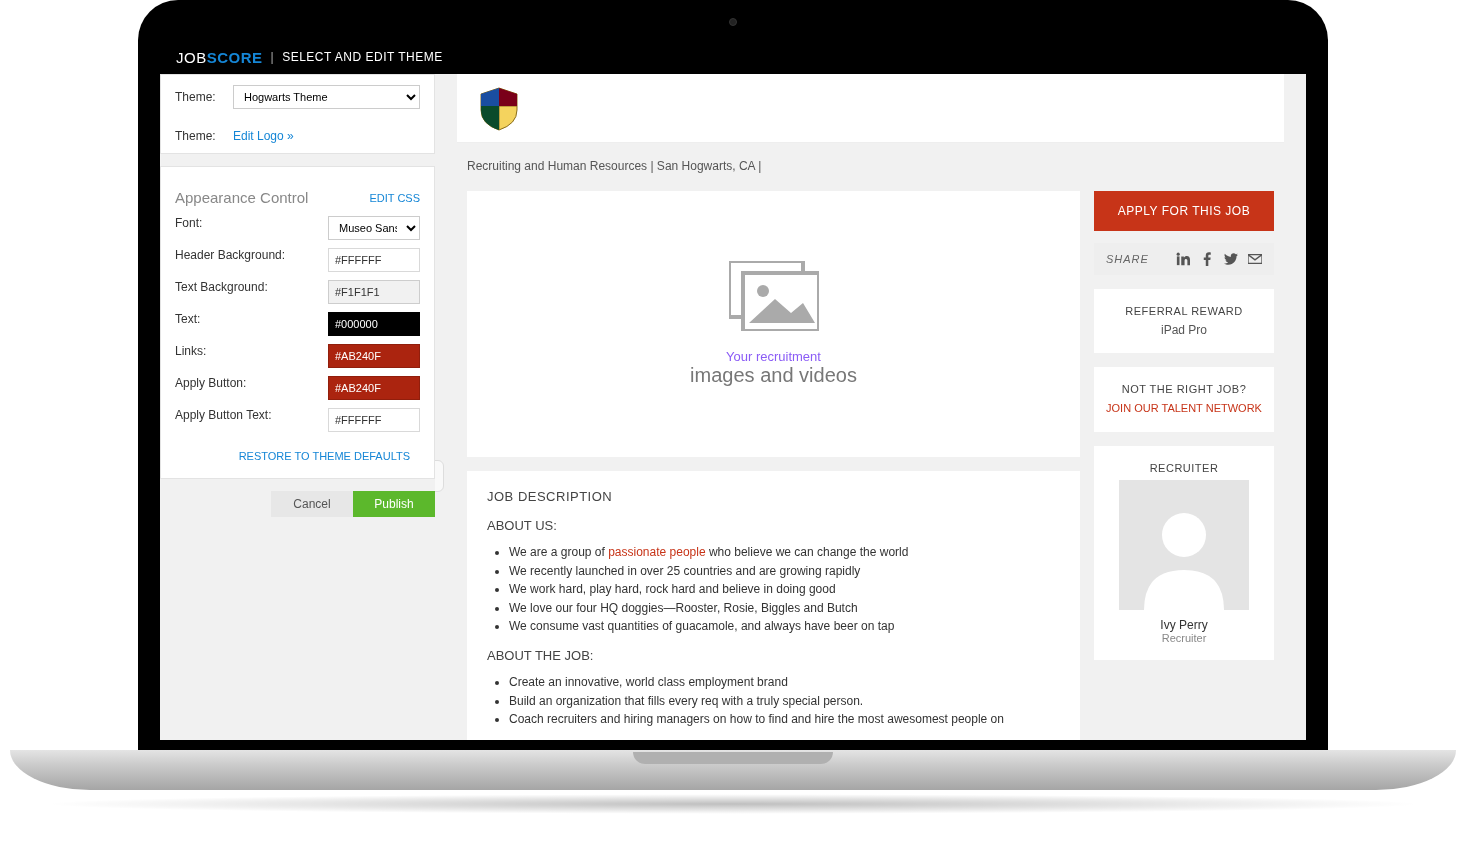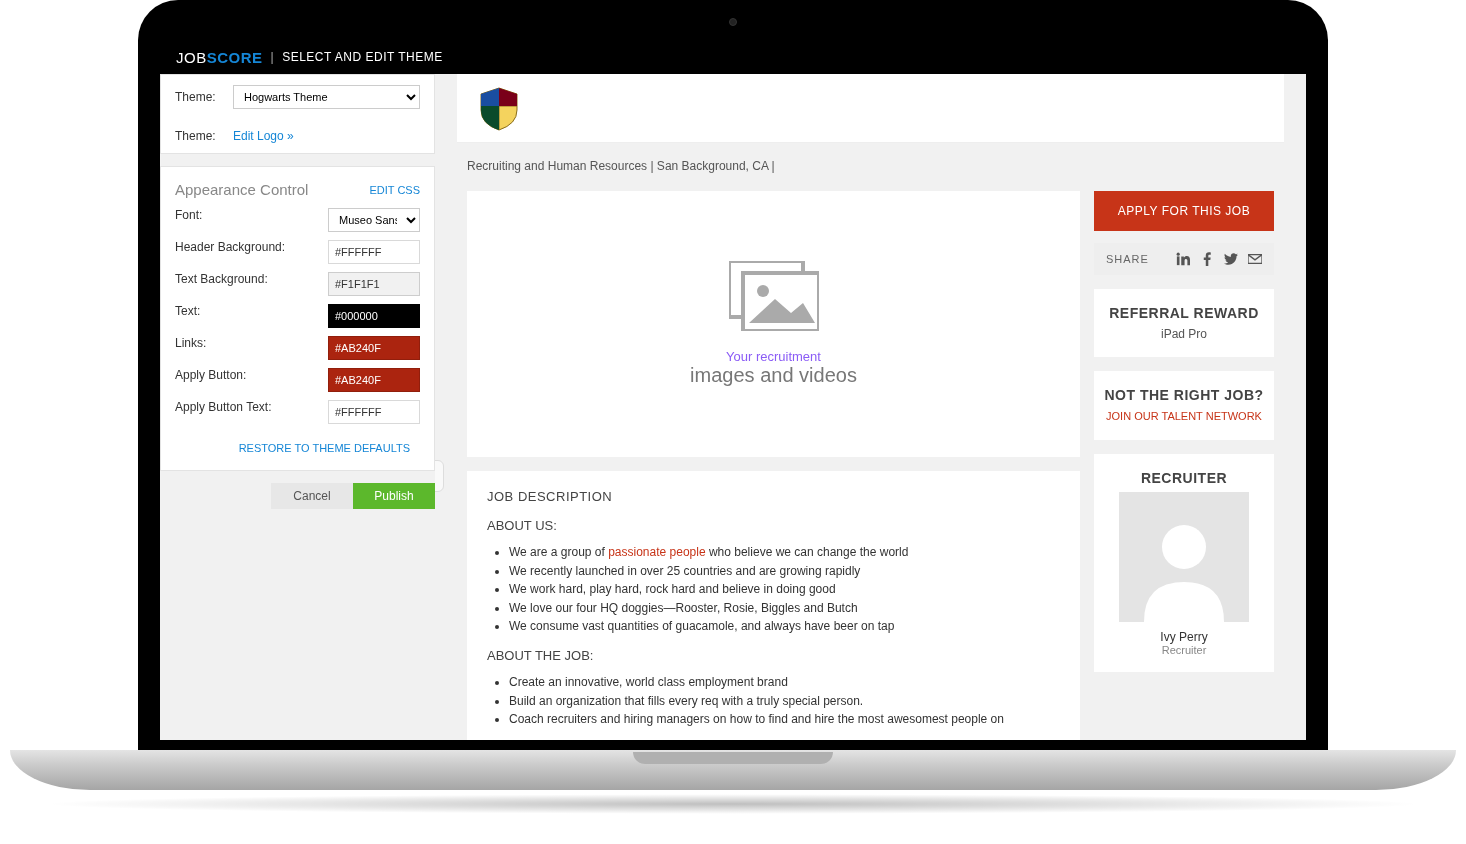--- a/index.html
+++ b/index.html
@@ -86,21 +86,21 @@
   .panel-row label { width: 58px; flex: 0 0 58px; }
   .panel-row .field { flex: 1; }
   select.field, input.swatch-input {
     width: 100%; height: 24px; font-size: 11px;
     border: 1px solid #ccc; padding: 0 6px; background: #fff;
   }
   .link-blue { color: #1586d6; font-size: 12px; cursor: pointer; }
 
   .panel-heading {
     display: flex; justify-content: space-between; align-items: center;
-    padding: 14px 14px 6px 14px;
+    padding: 22px 14px 6px 14px;
   }
   .panel-heading h3 { font-size: 15px; font-weight: 400; color: #888; }
 
   .control-row {
     display: flex; 
     padding: 4px 14px; font-size: 12px; color: #333;
   }
   .control-row label { flex: 1; }
   .control-row .swatch-input { width: 92px; flex: 0 0 92px; color: #fff; border: 1px solid rgba(0,0,0,.15); }
   .control-row .swatch-input.light-text { color: #333; }
@@ -150,30 +150,30 @@
   .media-line2 { font-size: 20px; font-weight: 300; color: #777; }
 
   .apply-btn {
     width: 100%; height: 40px; background: #c73418; color: #fff;
     border: none; font-size: 12px; letter-spacing: .5px;
     cursor: pointer;
   }
   .share-box {
     background: #eee; height: 32px; margin-top: 12px;
     display: flex; align-items: center; padding: 0 12px;
-    color: #666; font-size: 11px; gap: 10px;
+    color: #666; font-size: 11px; gap: 10px; font-style: italic;
   }
   .share-box .share-label { margin-right: auto; letter-spacing: 1px; }
   .share-icon { width: 14px; height: 14px; fill: #555; cursor: pointer; }
 
   .side-card {
     background: #fff; margin-top: 14px; padding: 16px 10px;
     text-align: center;
   }
-  .side-card h4 { font-size: 14px; font-weight: 700; letter-spacing: .5px; color: #444; margin-bottom: 6px; }
+  .side-card h4 { font-size: 11px; font-weight: 400; letter-spacing: .5px; color: #444; margin-bottom: 6px; }
   .side-card .val { font-size: 12px; color: #555; }
   .side-card .red-link { color: #c73418; font-size: 11px; line-height:1.4; display: block; margin-top: 6px; cursor: pointer; }
 
   .avatar-silhouette { width: 130px; height: 130px; background: #e4e4e4; margin: 4px auto 8px; display:flex; align-items:flex-end; justify-content:center; }
   .recruiter-name { font-size: 12px; color: #333; }
   .recruiter-role { font-size: 11px; color: #888; }
 
   .desc-card { background: #fff; margin-top: 14px; padding: 18px 20px; }
   .desc-card h3 { font-size: 13px; font-weight: 400; letter-spacing: .5px; color: #444; margin-bottom: 14px; }
   .desc-card h4 { font-size: 13px; font-weight: 400; color: #444; margin: 12px 0 10px; }
@@ -276,21 +276,21 @@
                 <path d="M24 4 L42 10 L42 26 Q42 40 24 46 Q6 40 6 26 L6 10 Z" fill="#f4d35e" stroke="#8a6d1a" stroke-width="1"></path>
                 <path d="M24 4 L24 46 M6 22 L42 22" stroke="#8a6d1a" stroke-width="1" fill="none"></path>
                 <path d="M24 4 L42 10 L42 22 L24 22 Z" fill="#7a0019"></path>
                 <path d="M6 22 L24 22 L24 46 Q6 40 6 26 Z" fill="#0a4b2b"></path>
                 <path d="M6 10 L24 4 L24 22 L6 22 Z" fill="#1a4ea1"></path>
               </svg>
             </div>
           </div>
 
           <div class="title-block">
-            <div class="job-meta">Recruiting and Human Resources | San Background, CA |</div>
+            <div class="job-meta">Recruiting and Human Resources | San Hogwarts, CA |</div>
           </div>
 
           <div class="content-cols">
             <div class="col-main">
               <div class="media-box">
                 <svg class="media-icon" viewBox="0 0 90 70">
                   <rect x="0" y="0" width="74" height="56" fill="none" stroke="#aaa" stroke-width="4"></rect>
                   <rect x="14" y="12" width="76" height="58" fill="#fff" stroke="#aaa" stroke-width="4"></rect>
                   <circle cx="34" cy="30" r="6" fill="#aaa"></circle>
                   <path d="M20 62 L46 38 L62 52 L74 42 L86 62 Z" fill="#aaa"></path>

